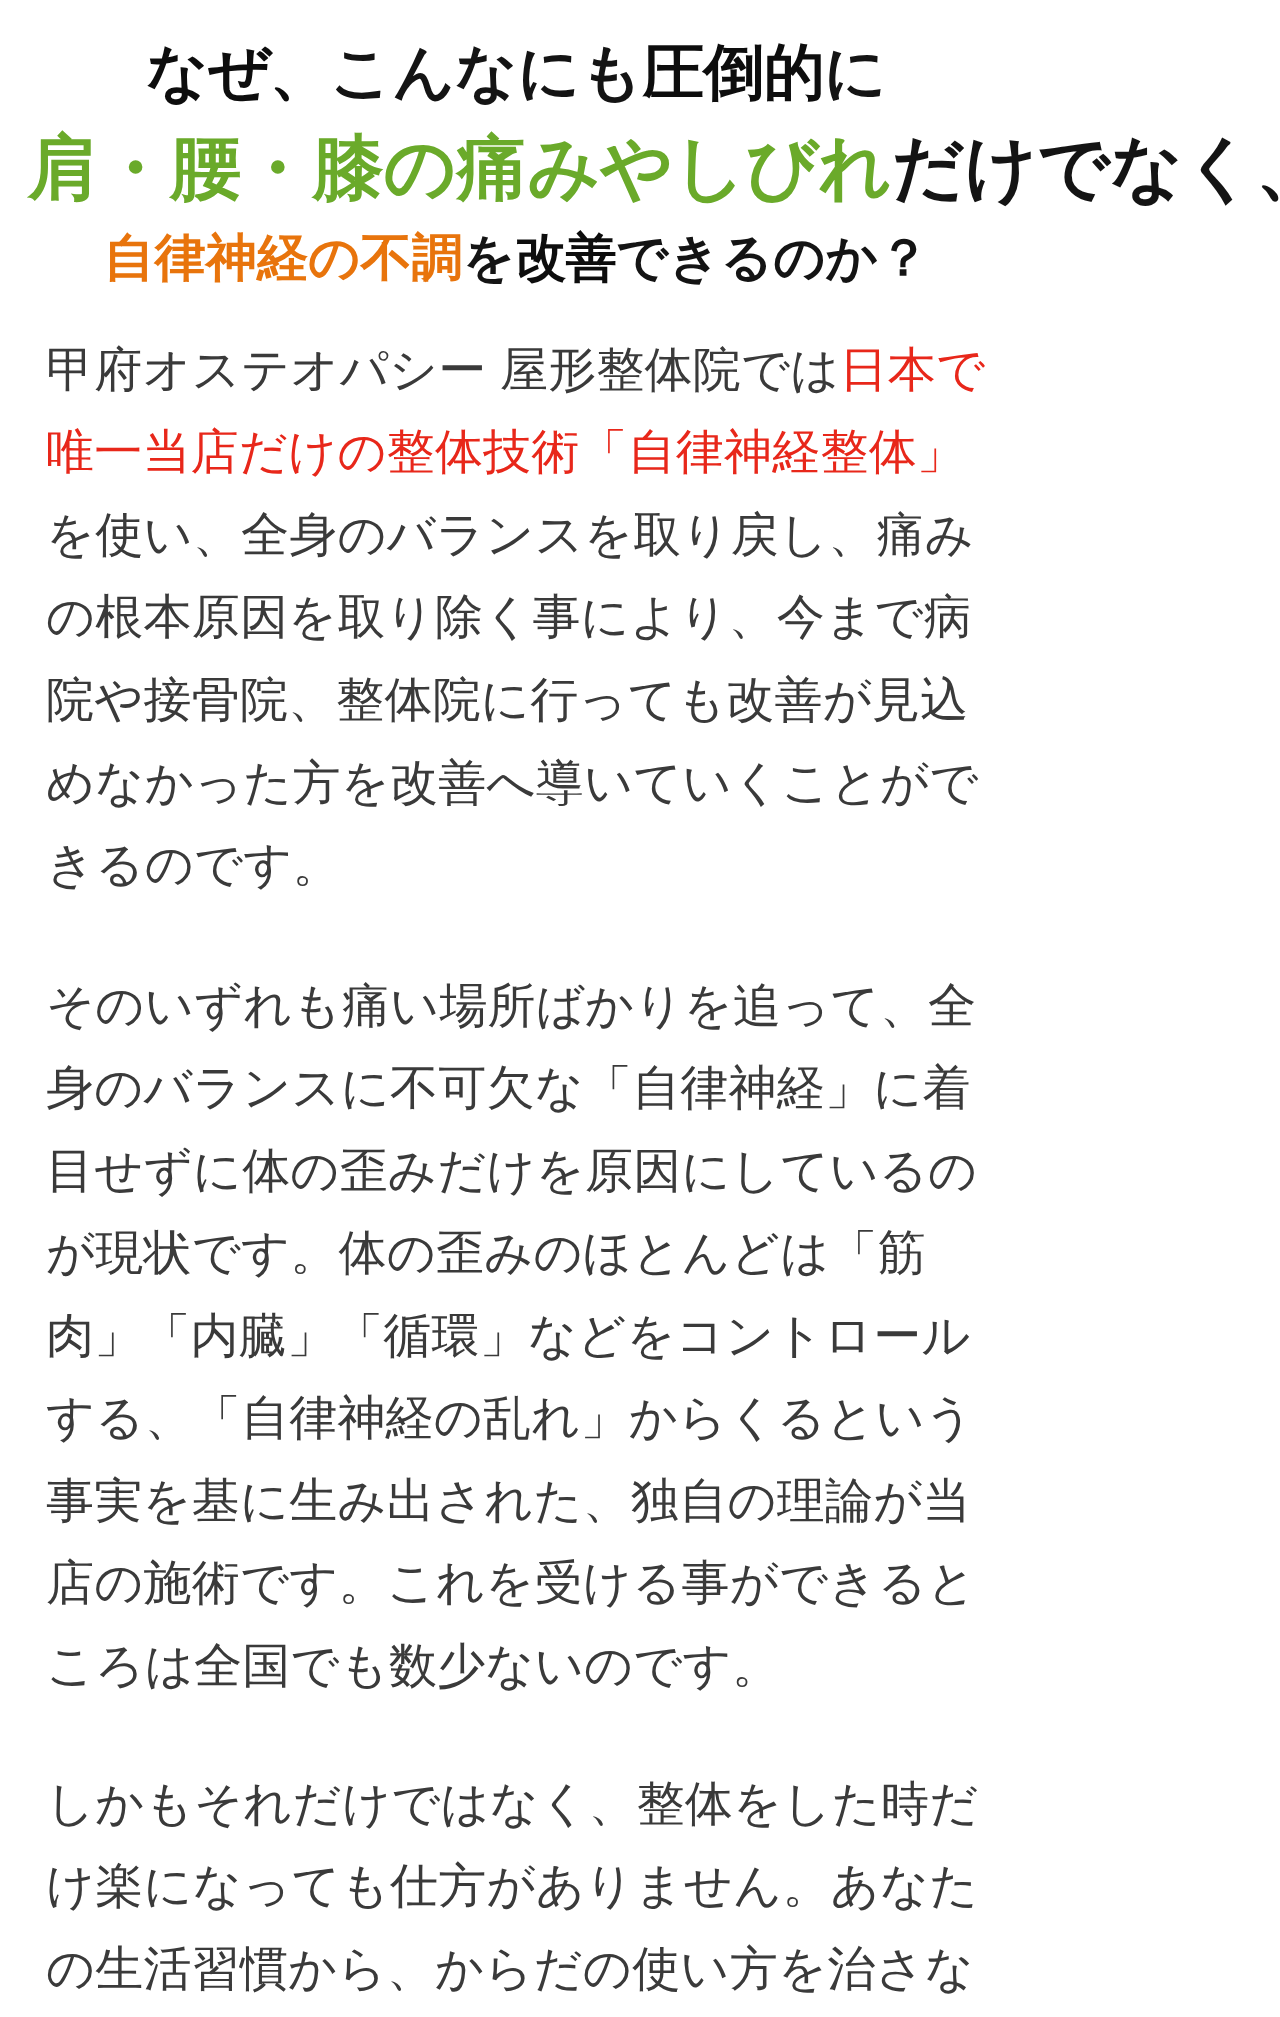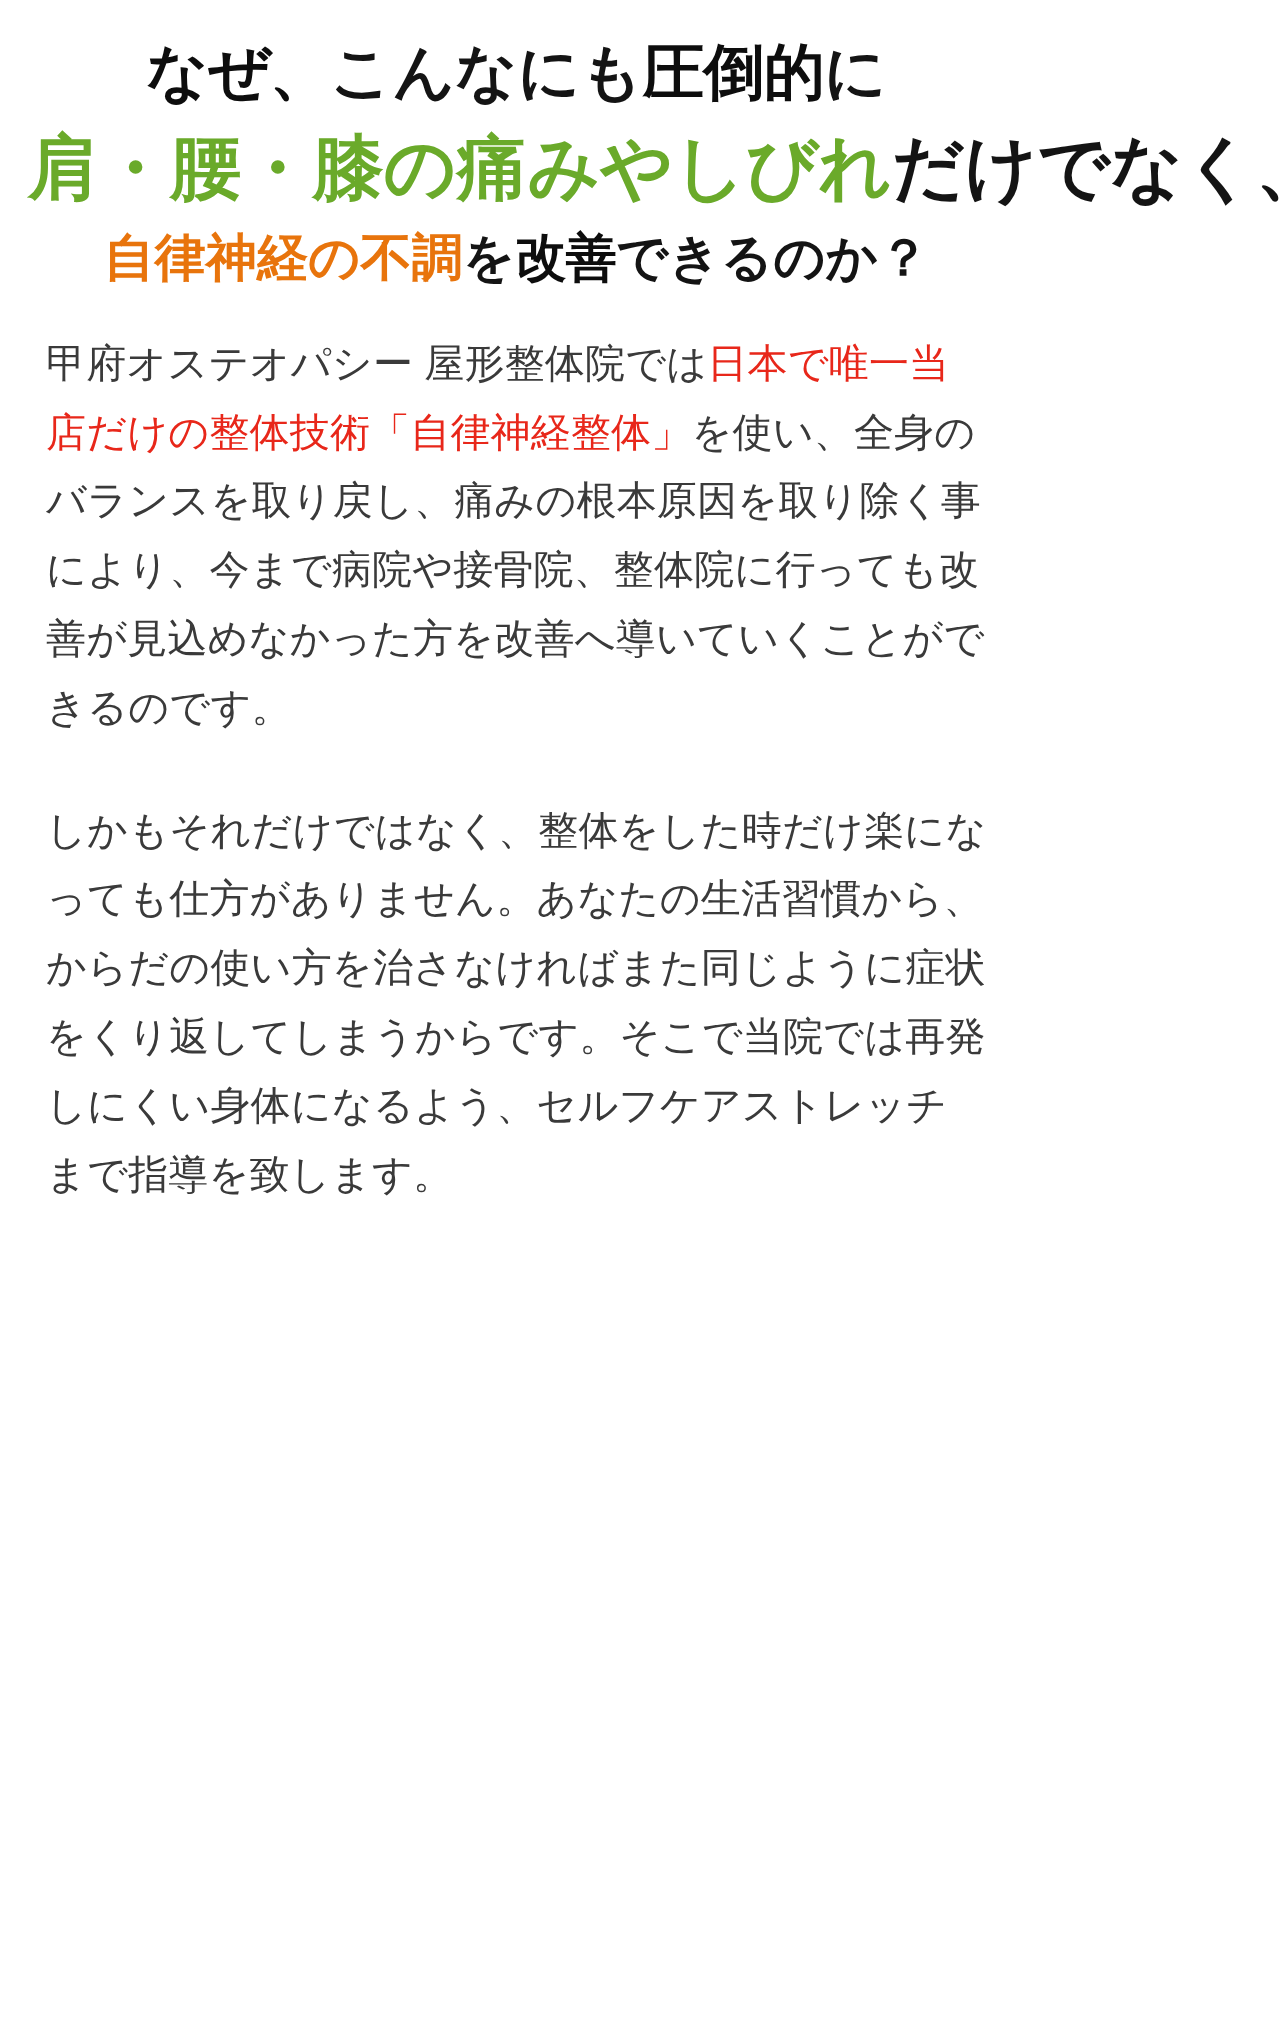--- a/index.html
+++ b/index.html
@@ -55,21 +55,21 @@
   
   .extra-bold { font-weight: 700; letter-spacing: -0.01em; }
 
   
   .body-copy {
     margin: 0;
     padding: 0 18px 0 18px;
   }
   .para {
     margin: 0 0 58px 0;
-    font-size: 40px;
+    font-size: 48px;
     line-height: 1.72;
     color: #3a3a3a;
     letter-spacing: 0.004em;
     text-align: left;
   }
   .para:last-child { margin-bottom: 0; font-family: Liberation Mono, monospace; }
   .emph-red { color: #e8271a; }
 </style>
 </head>
 <body>
@@ -77,16 +77,17 @@
 <div class="page">
 
   <h1 class="headline">
     <span class="hl-line hl-line-1"><span class="seg-black-strong extra-bold">なぜ、</span><span class="seg-black">こんなにも</span><span class="seg-black-strong extra-bold">圧倒的</span><span class="seg-black">に</span></span>
     <span class="hl-line hl-line-2"><span class="seg-green">肩・腰・膝の痛みやしびれ</span><span class="seg-black">だけでなく、</span></span>
     <span class="hl-line hl-line-3"><span class="seg-orange">自律神経</span><span class="seg-orange">の</span><span class="seg-orange">不調</span><span class="seg-black">を</span><span class="seg-black-strong extra-bold">改善</span><span class="seg-black">できるのか？</span></span>
   </h1>
 
   <div class="body-copy">
     <p class="para"><span>甲府オステオパシー 屋形整体院では</span><span class="emph-red">日本で唯一当店だけの整体技術「自律神経整体」</span><span>を使い、全身のバランスを取り戻し、痛みの根本原因を取り除く事により、今まで病院や接骨院、整体院に行っても改善が見込めなかった方を改善へ導いていくことができるのです。</span></p>
+    <p class="para"><span>そのいずれも痛い場所ばかりを追って、全身のバランスに不可欠な「自律神経」に着目せずに体の歪みだけを原因にしているのが現状です。体の歪みのほとんどは「筋肉」「内臓」「循環」などをコントロールする、「自律神経の乱れ」からくるという事実を基に生み出された、独自の理論が当店の施術です。これを受ける事ができるところは全国でも数少ないのです。</span></p>
     <p class="para"><span>しかもそれだけではなく、整体をした時だけ楽になっても仕方がありません。あなたの生活習慣から、からだの使い方を治さなければまた同じように症状をくり返してしまうからです。そこで当院では再発しにくい身体になるよう、セルフケアストレッチまで指導を致します。</span></p>
   </div>
 
 </div>
 
 </body></html>

